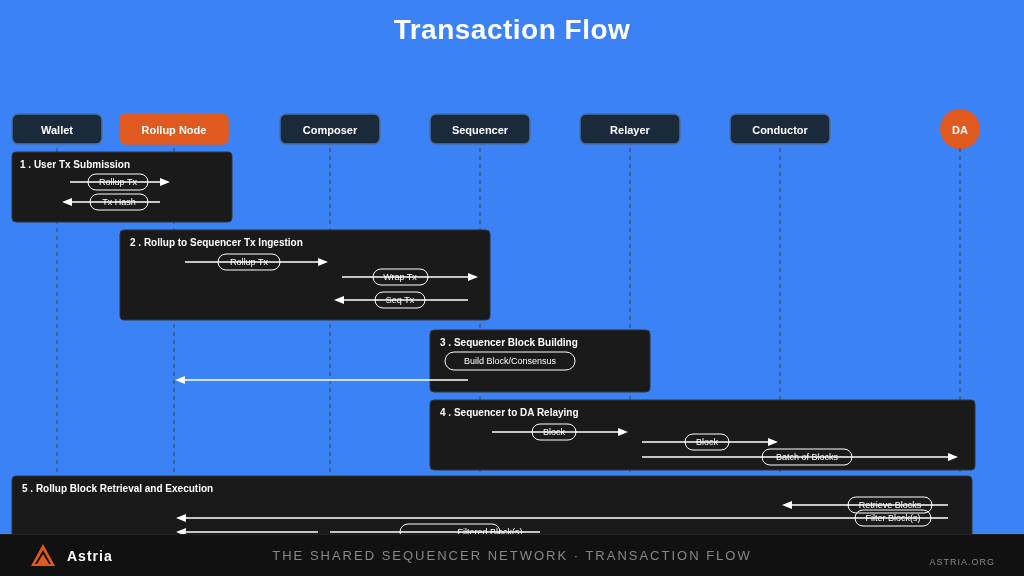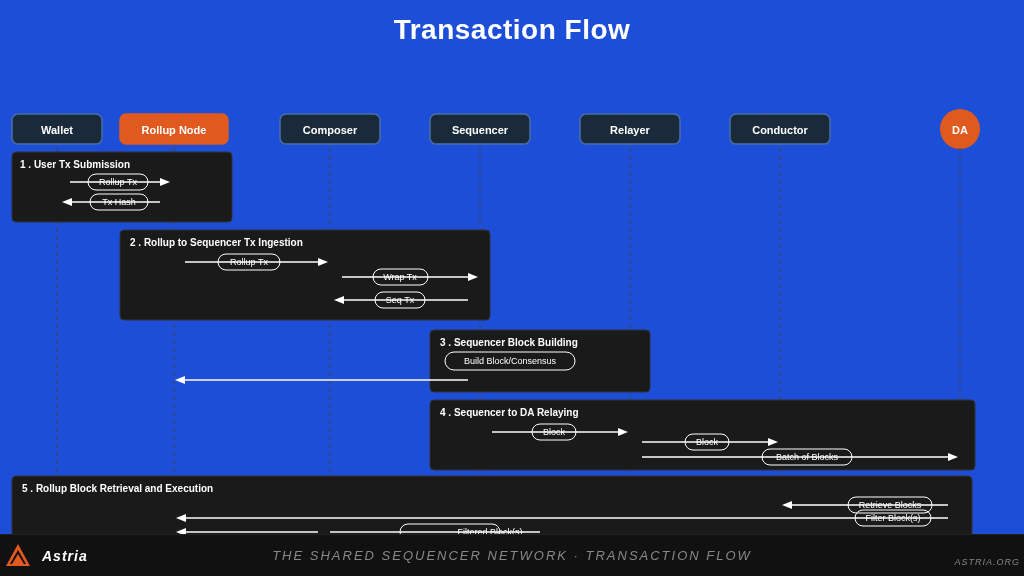--- a/index.html
+++ b/index.html
@@ -8,21 +8,21 @@
       height: 576px;
       background: #0a0a0a;
       font-family: 'Arial', sans-serif;
       overflow: hidden;
       position: relative;
     }
 
     .main-container {
       width: 1024px;
       height: 576px;
-      background: #1d4ed8;
+      background: #3b82f6;
       position: relative;
     }
 
     
     .title {
       text-align: center;
       color: #ffffff;
       font-size: 28px;
       font-weight: 700;
       padding-top: 14px;
@@ -44,22 +44,21 @@
       position: absolute;
       bottom: 0;
       left: 0;
       right: 0;
       height: 42px;
       background: #111;
       border-top: 1px solid #222;
       display: flex;
       align-items: center;
       justify-content: space-between;
-      padding: 0 4px;
-      font-style: italic;
+      padding: 0 29px;
     }
 
     .footer-left {
       display: flex;
       align-items: center;
       gap: 10px;
     }
 
     .footer-logo {
       width: 28px;

